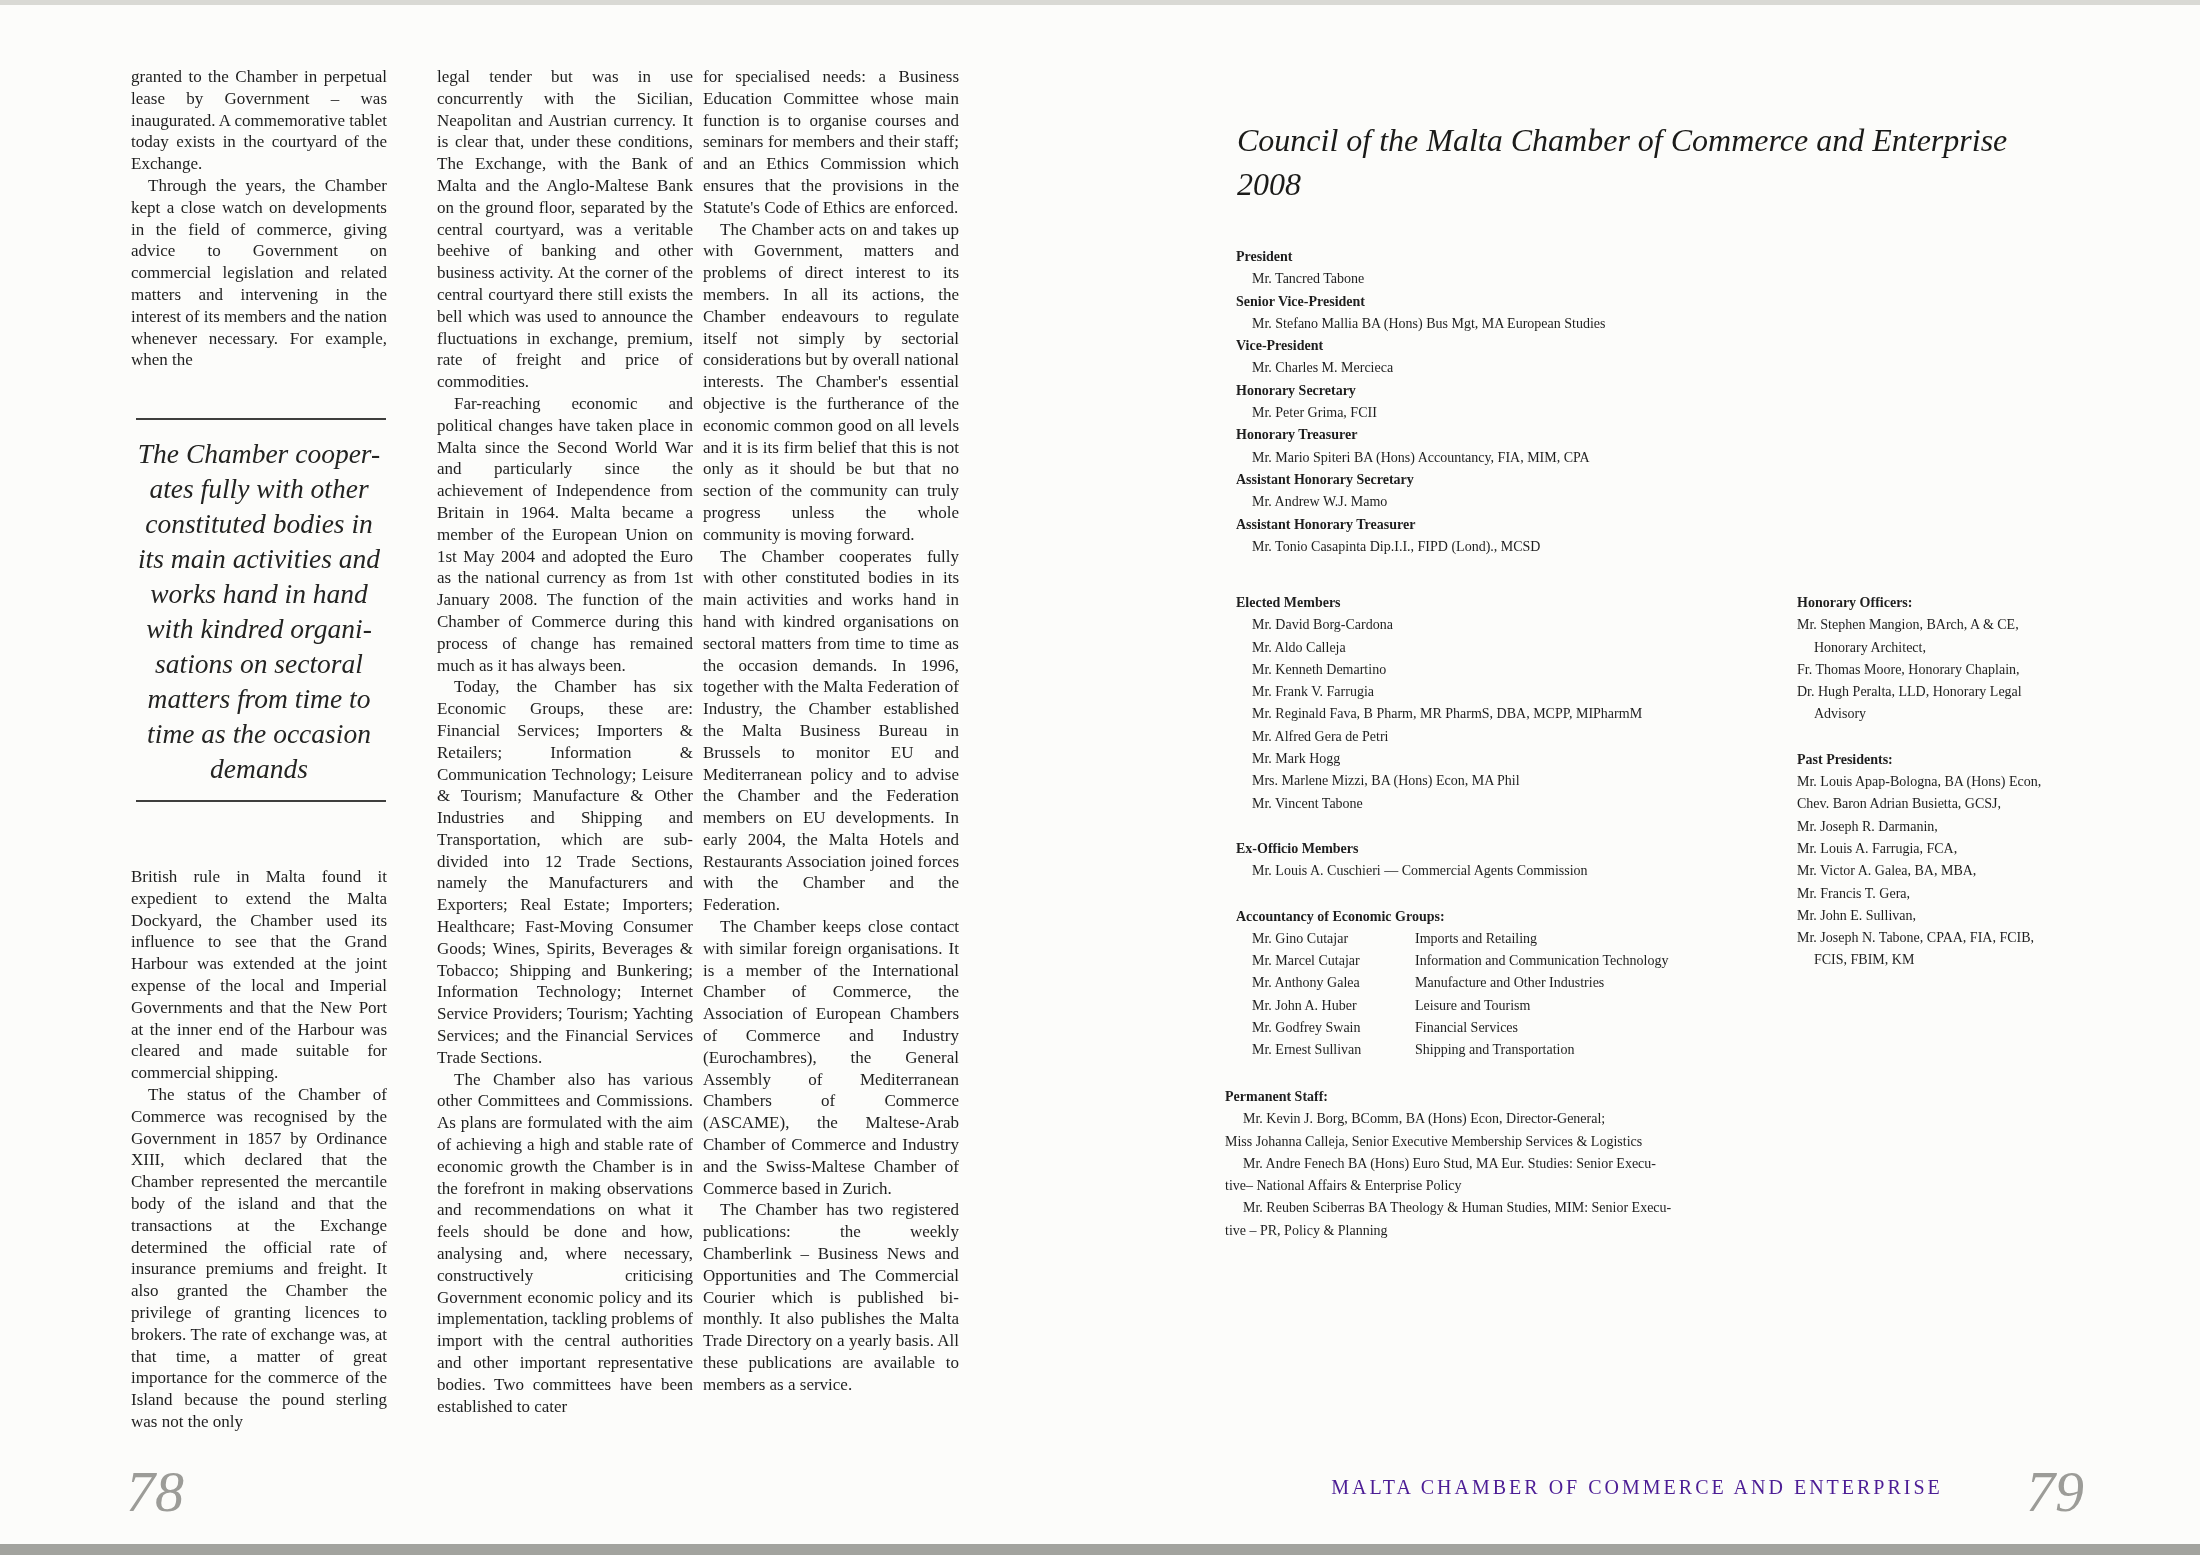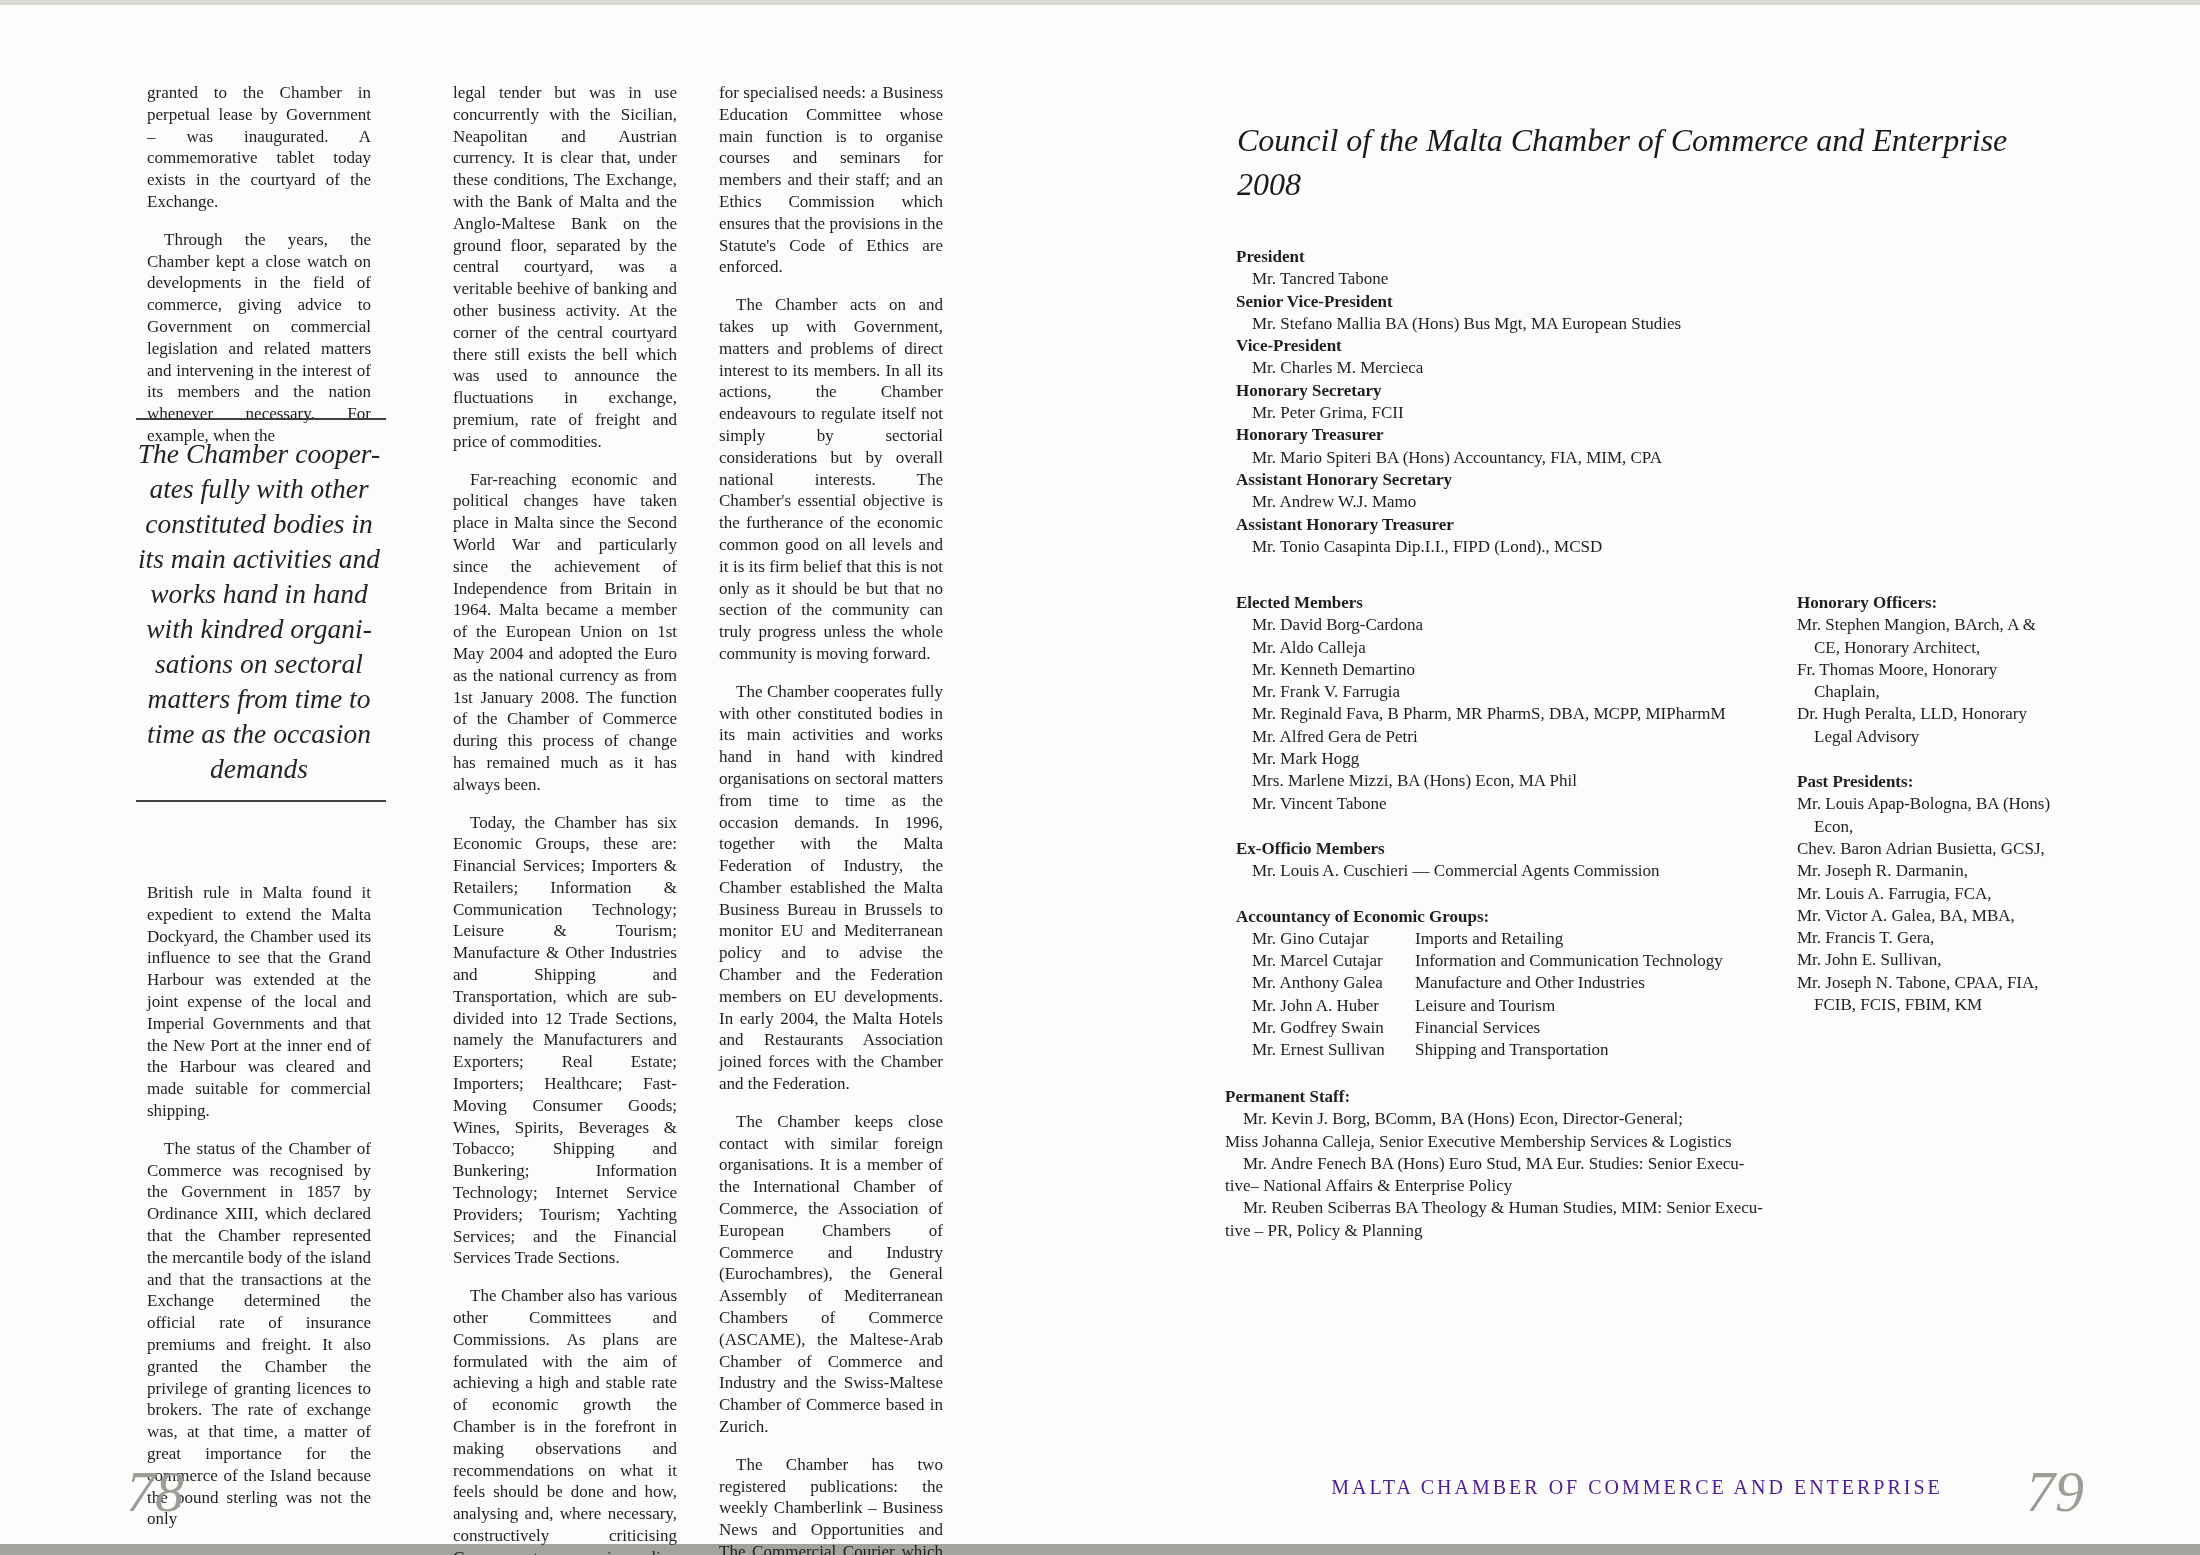--- a/index.html
+++ b/index.html
@@ -22,21 +22,21 @@
   }
 
   
   .textcol {
     position: absolute;
     width: 256px;
     font-size: 17px;
     line-height: 21.8px;
     text-align: justify;
   }
-  .textcol p { margin: 16px; }
+  .textcol p { margin: 0; }
   .textcol p + p { text-indent: 17px; }
   #col1a { left: 131px; top: 66px; }
   #col1b { left: 131px; top: 866px; }
   #col2  { left: 437px; top: 66px; }
   #col3  { left: 703px; top: 66px; }
 
   .quote-rule {
     position: absolute; left: 136px; width: 250px; height: 0;
     border-top: 2px solid #3f3f3d;
   }
@@ -52,21 +52,21 @@
   }
 
   
   .rp-title {
     position: absolute; left: 1237px; top: 118px; width: 860px;
     font-style: italic;
     font-size: 32px;
     line-height: 44px;
     color: #1b1b19;
   }
-  .rp-block { font-size: 17px; line-height: 22.3px; }
+  .rp-block { font-size: 14px; line-height: 22.3px; }
   .officers { position: absolute; left: 1236px; top: 246px; width: 900px; }
   .officer-title { font-weight: bold; }
   .officer-name { padding-left: 16px; }
 
   .rp-col-left  { position: absolute; left: 1236px; top: 592px; width: 566px; }
   .rp-col-right { position: absolute; left: 1797px; top: 592px; width: 265px; }
   .rp-section { margin-bottom: 23px; }
   .sec-heading { font-weight: bold; }
   .member-list > div { padding-left: 16px; }
   .chair-list > div { padding-left: 16px; }

